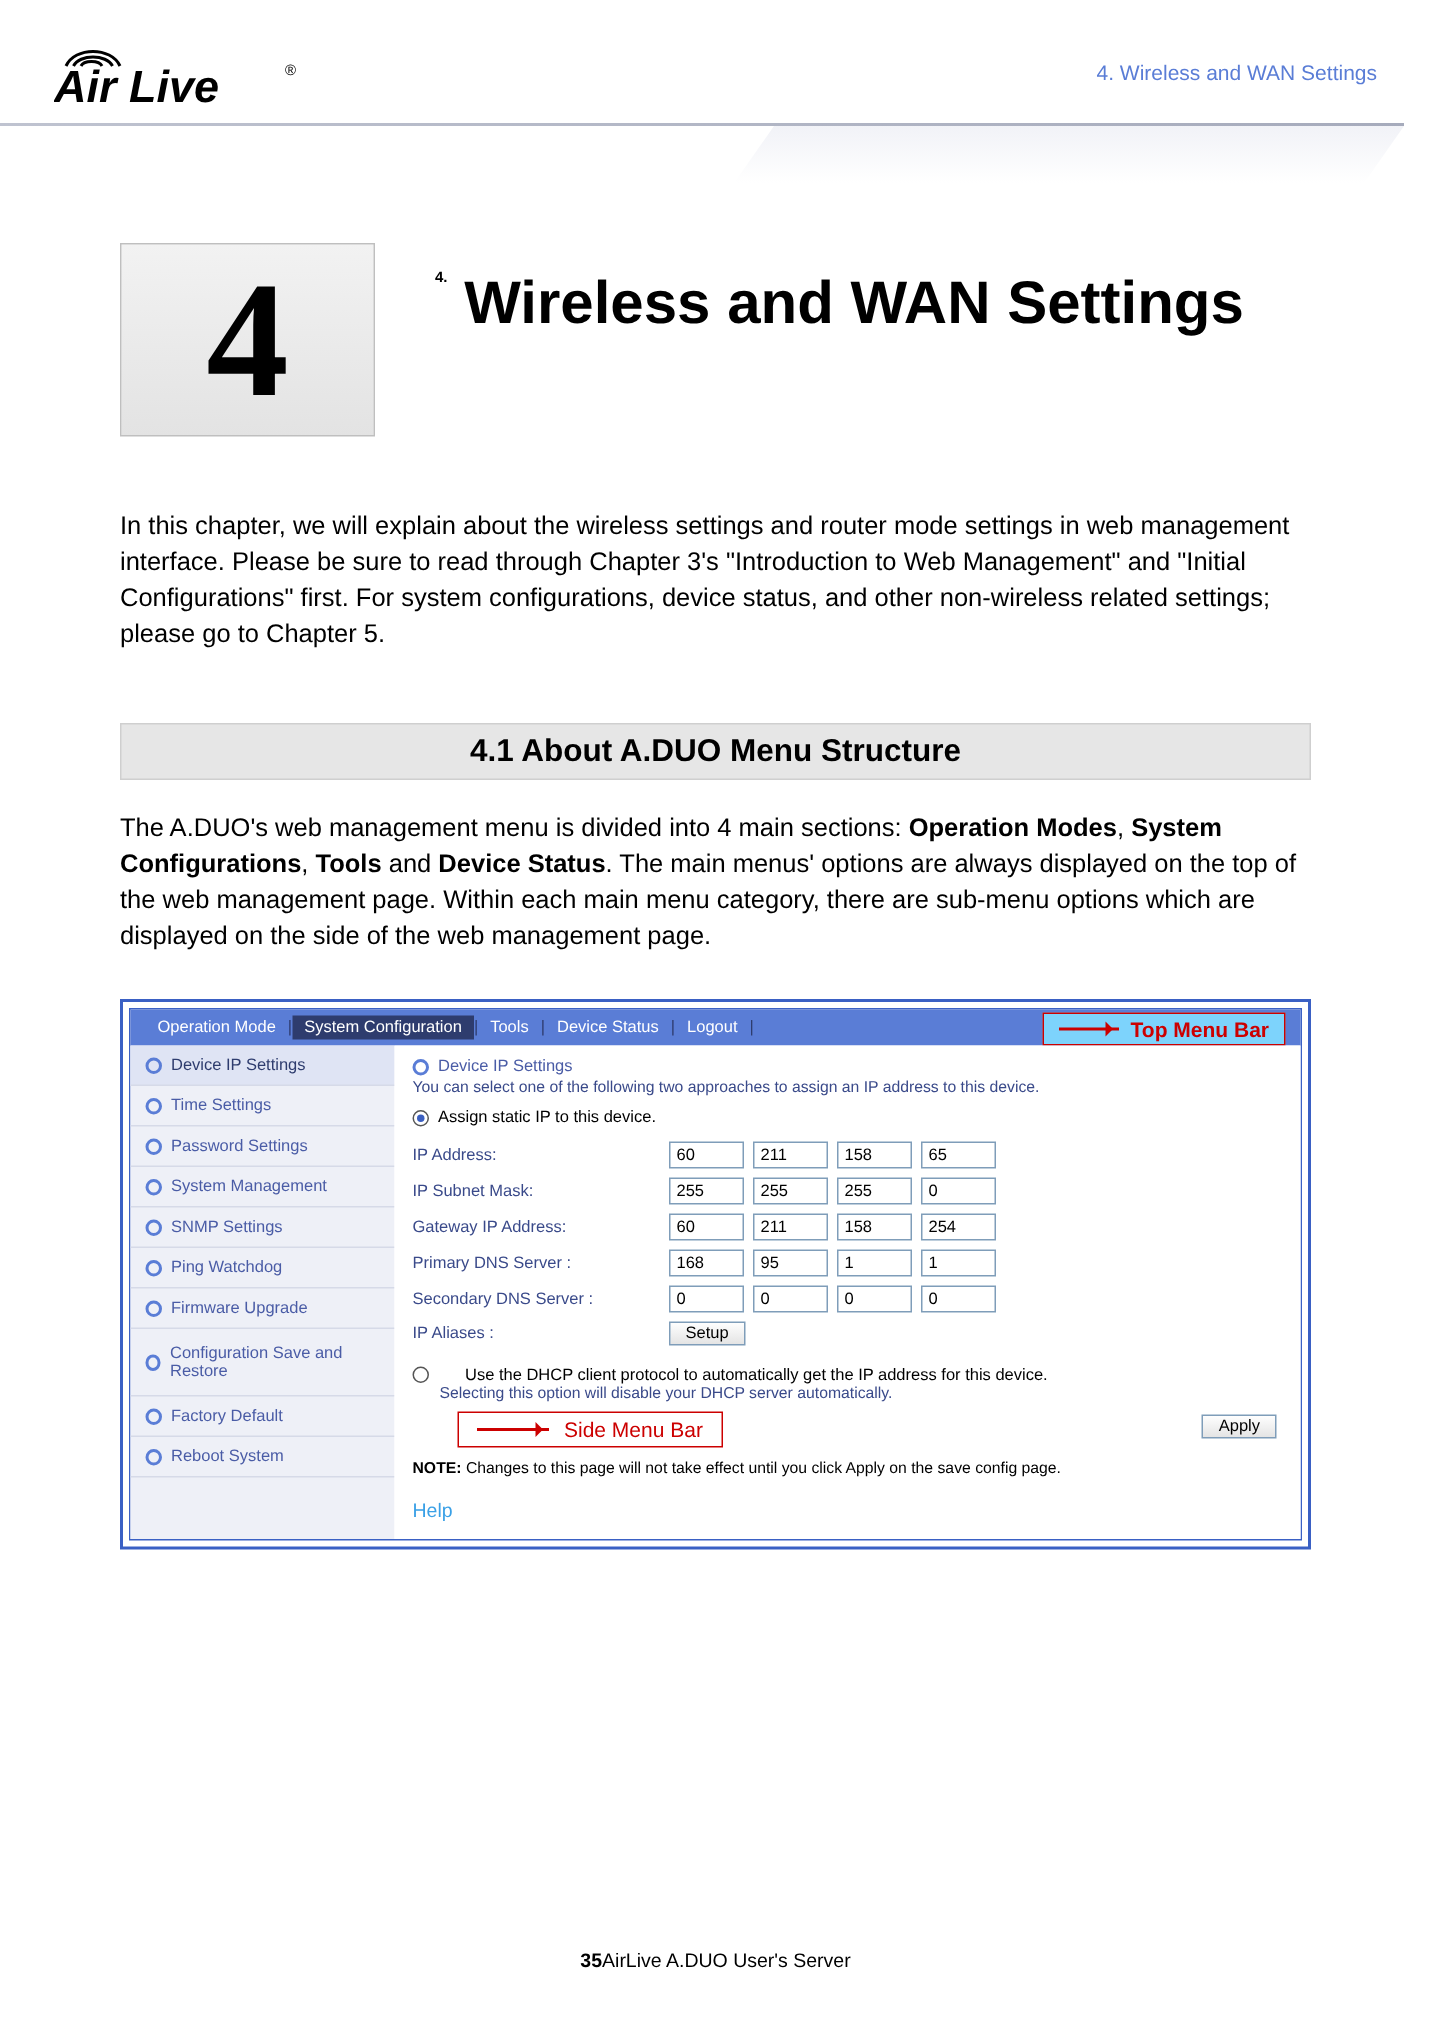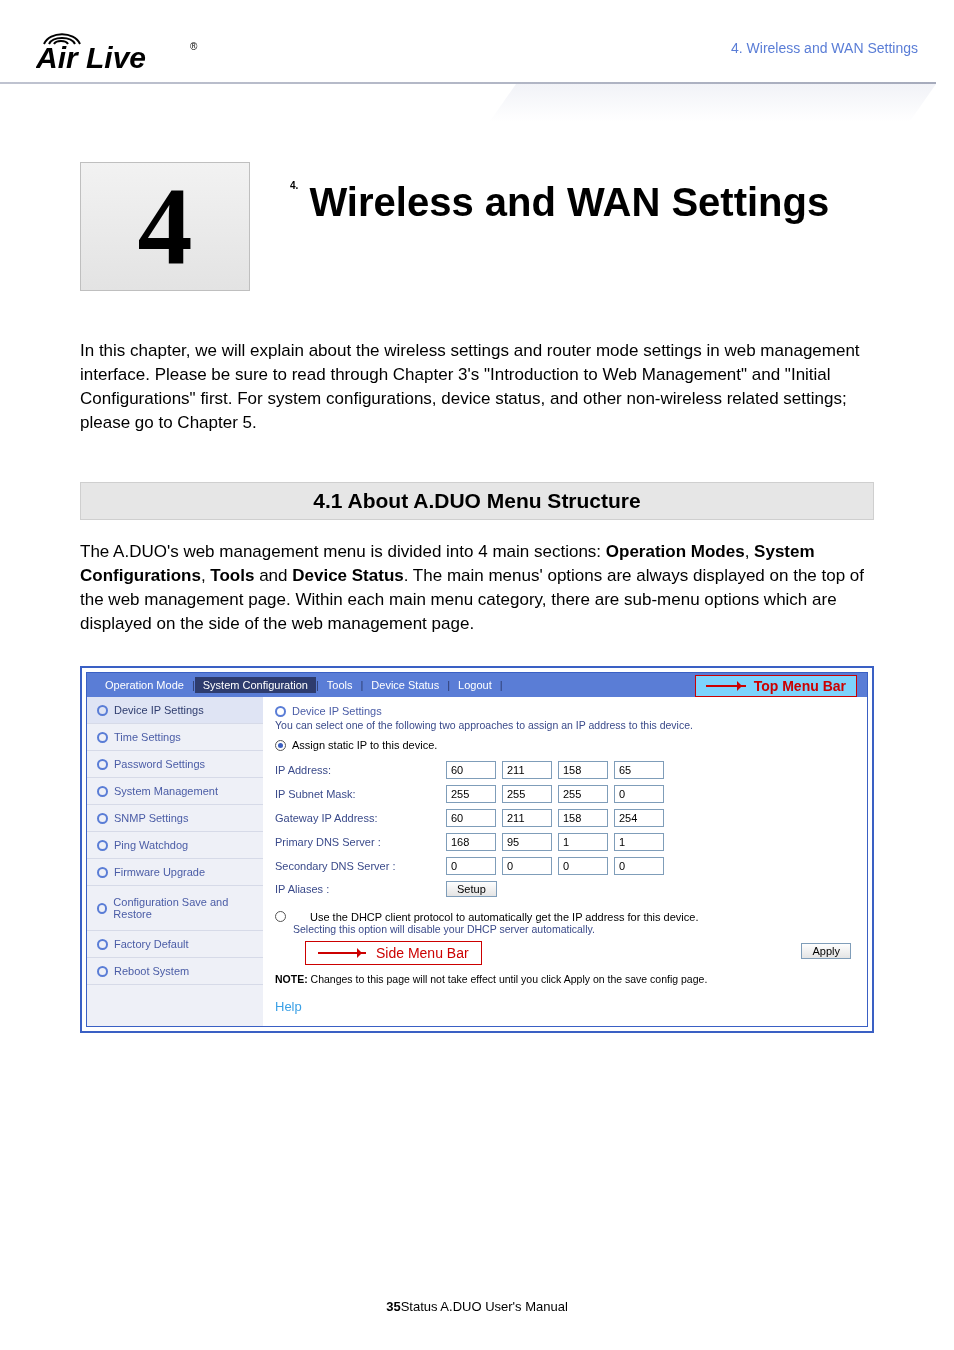--- a/index.html
+++ b/index.html
@@ -237,14 +237,14 @@
 
         <span class="help">Help</span>
       </div>
     </div>
   </div>
 </div>
 
 <div class="ftr">
   <span></span>
   <span class="pg">35</span>
-  <span>Status A.DUO User's Manual</span>
+  <span>AirLive A.DUO User's Server</span>
 </div>
 
 </body></html>

